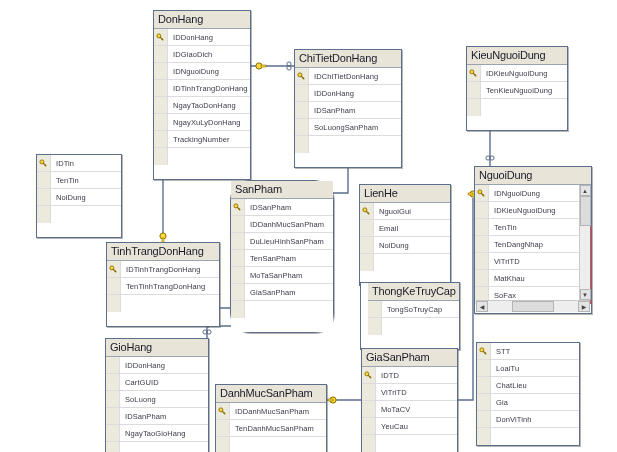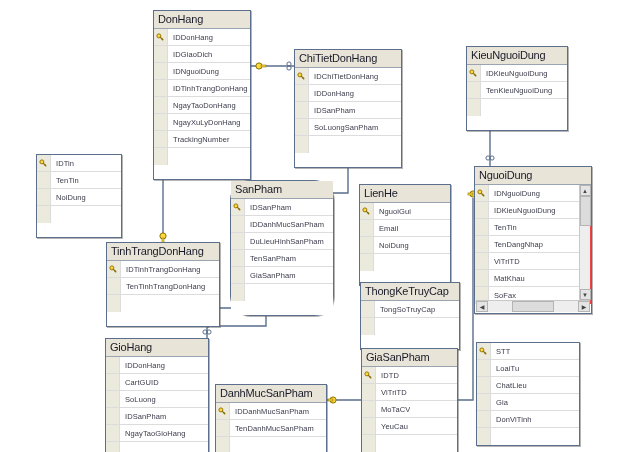--- a/index.html
+++ b/index.html
@@ -326,20 +326,24 @@
           <div class="row">
             <div class="gut"></div>
             <div class="fname">DuLieuHinhSanPham</div>
           </div>
           <div class="row">
             <div class="gut"></div>
             <div class="fname">TenSanPham</div>
           </div>
           <div class="row">
             <div class="gut"></div>
+            <div class="fname">MoTaSanPham</div>
+          </div>
+          <div class="row">
+            <div class="gut"></div>
             <div class="fname">GiaSanPham</div>
           </div>
           <div class="row filler">
             <div class="gut"></div>
             <div class="fname"></div>
           </div>
         </div>
         <div class="pad"></div>
       </div>
       <div class="tbl" style="left: 359px; top: 176px; width: 92px;">
@@ -439,21 +443,21 @@
             <div class="gut"></div>
             <div class="fname">TenTinhTrangDonHang</div>
           </div>
           <div class="row filler">
             <div class="gut"></div>
             <div class="fname"></div>
           </div>
         </div>
         <div class="pad"></div>
       </div>
-      <div class="tbl" style="left: 360px; top: 274px; width: 100px;">
+      <div class="tbl" style="left: 360px; top: 274px; width: 100px; padding-left: 7px;">
         <div class="hdr">ThongKeTruyCap</div>
         <div class="body">
           <div class="row">
             <div class="gut"></div>
             <div class="fname">TongSoTruyCap</div>
           </div>
           <div class="row filler">
             <div class="gut"></div>
             <div class="fname"></div>
           </div>

